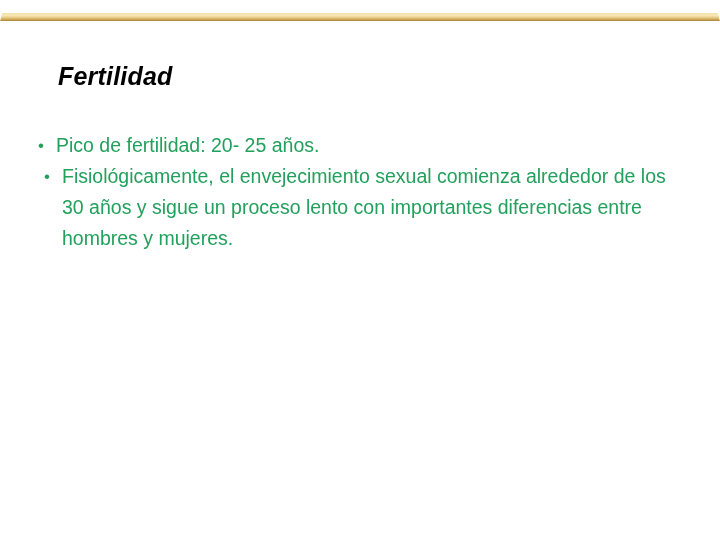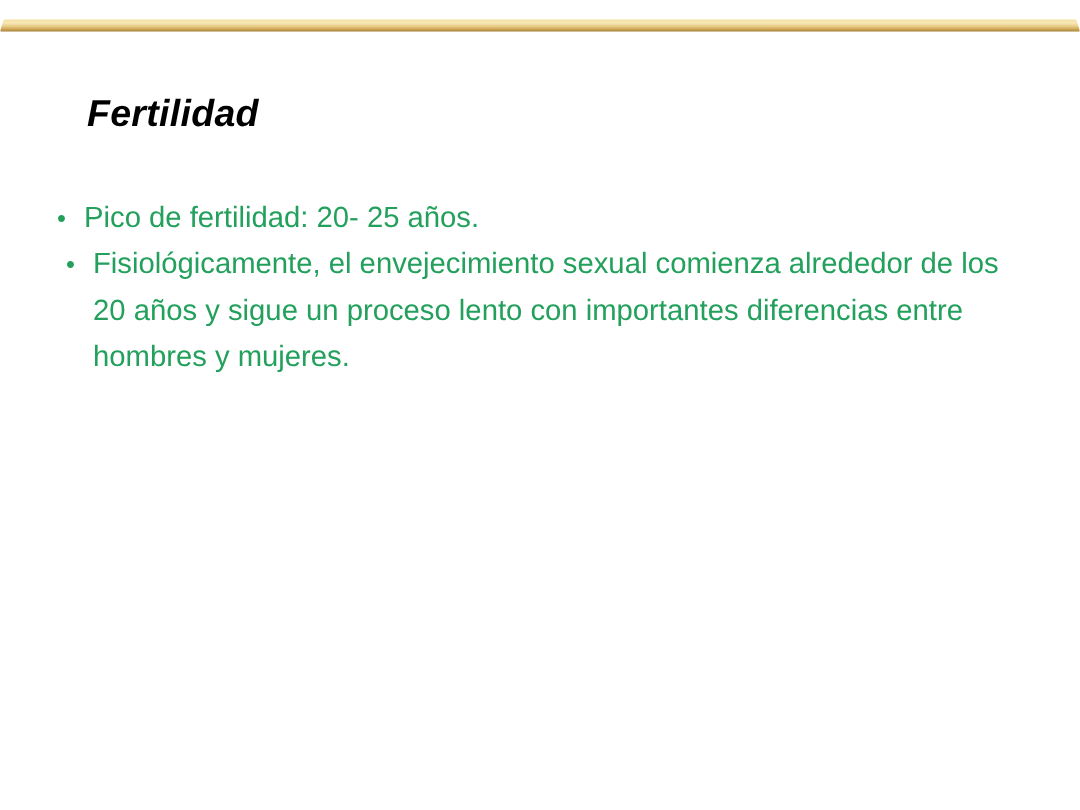--- a/index.html
+++ b/index.html
@@ -164,21 +164,21 @@
 
   <div class="body">
 
     <div class="bullet-row b1">
       <span class="bullet-dot">•</span>
       <span class="bullet-text">Pico de fertilidad: 20- 25 años.</span>
     </div>
 
     <div class="bullet-row b2">
       <span class="bullet-dot">•</span>
-      <span class="bullet-text">Fisiológicamente, el envejecimiento sexual comienza alrededor de los 20 años y sigue un proceso lento con importantes diferencias entre hombres y mujeres.</span>
+      <span class="bullet-text">Fisiológicamente, el envejecimiento sexual comienza alrededor de los 30 años y sigue un proceso lento con importantes diferencias entre hombres y mujeres.</span>
     </div>
 
   </div>
 
   <div class="bottom-orange"></div>
   <div class="bottom-black"></div>
 
   <svg class="diagonals" viewBox="0 0 110 62">
     <line x1="2" y1="62" x2="26" y2="2" stroke="#e8941c" stroke-width="5"></line>
     <line x1="9" y1="62" x2="33" y2="2" stroke="#f3c063" stroke-width="3"></line>

